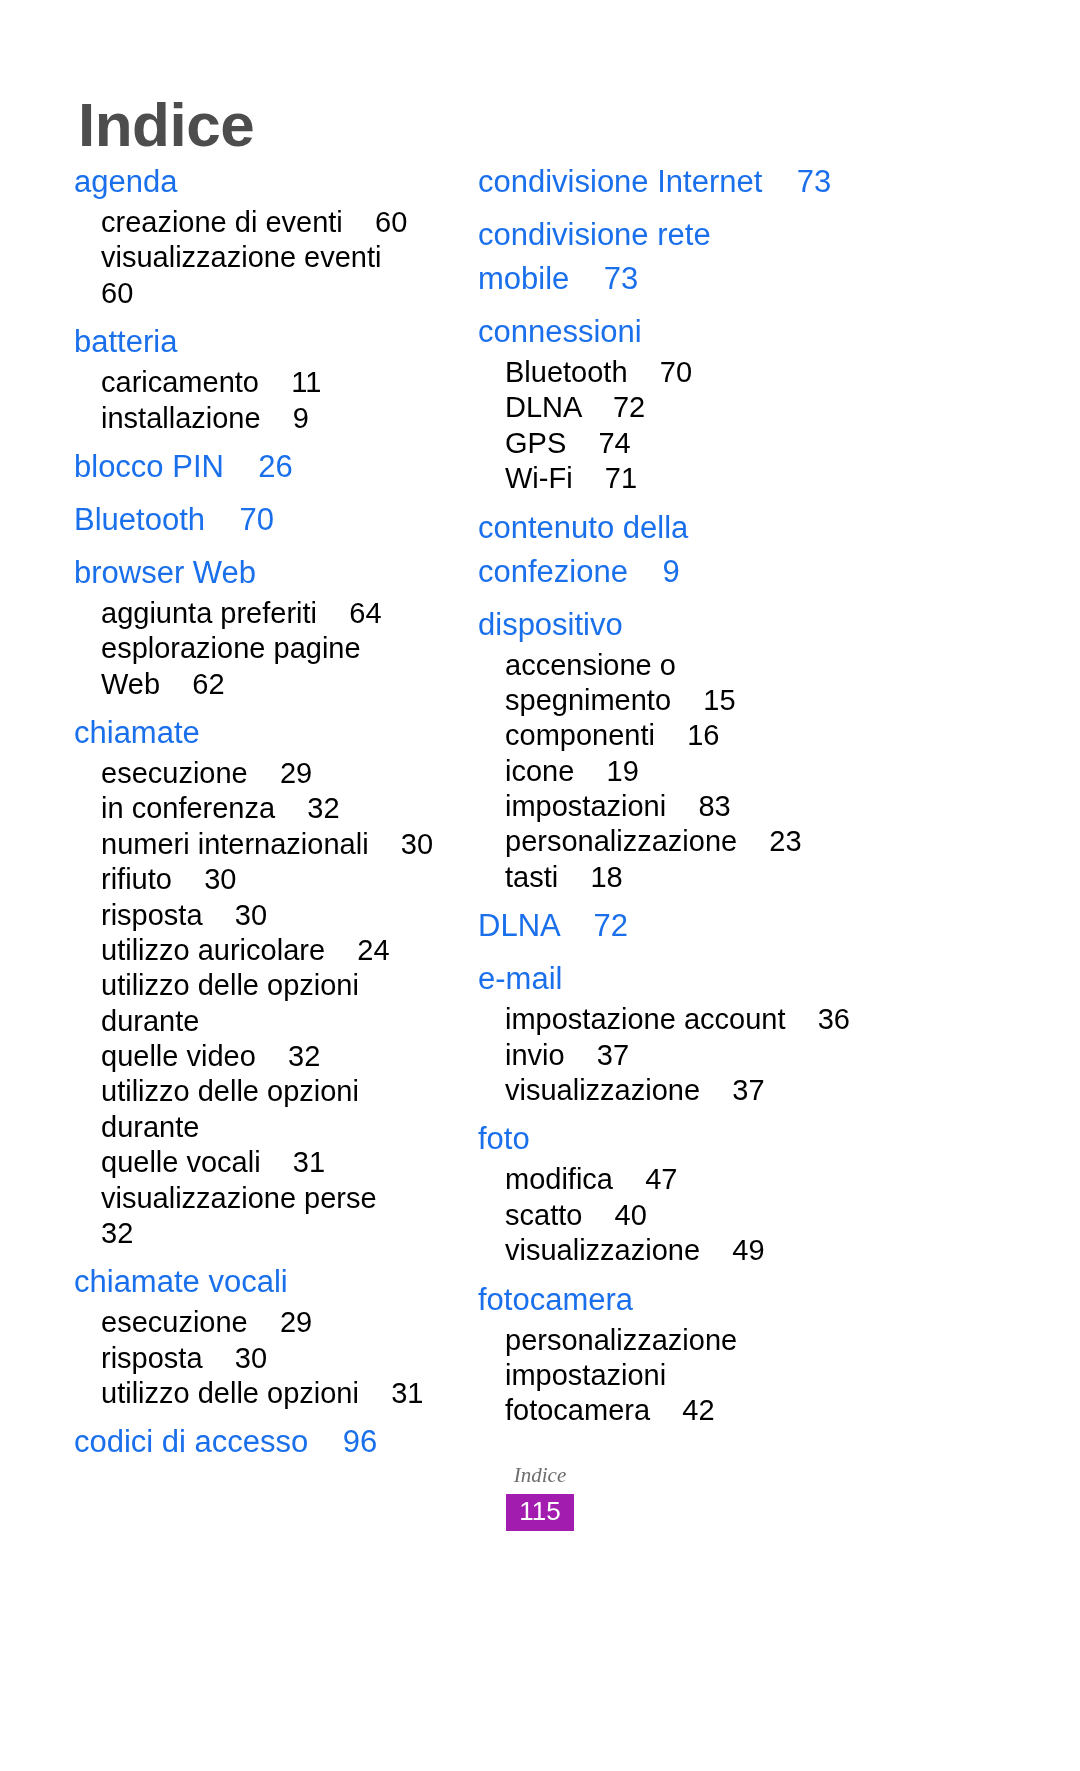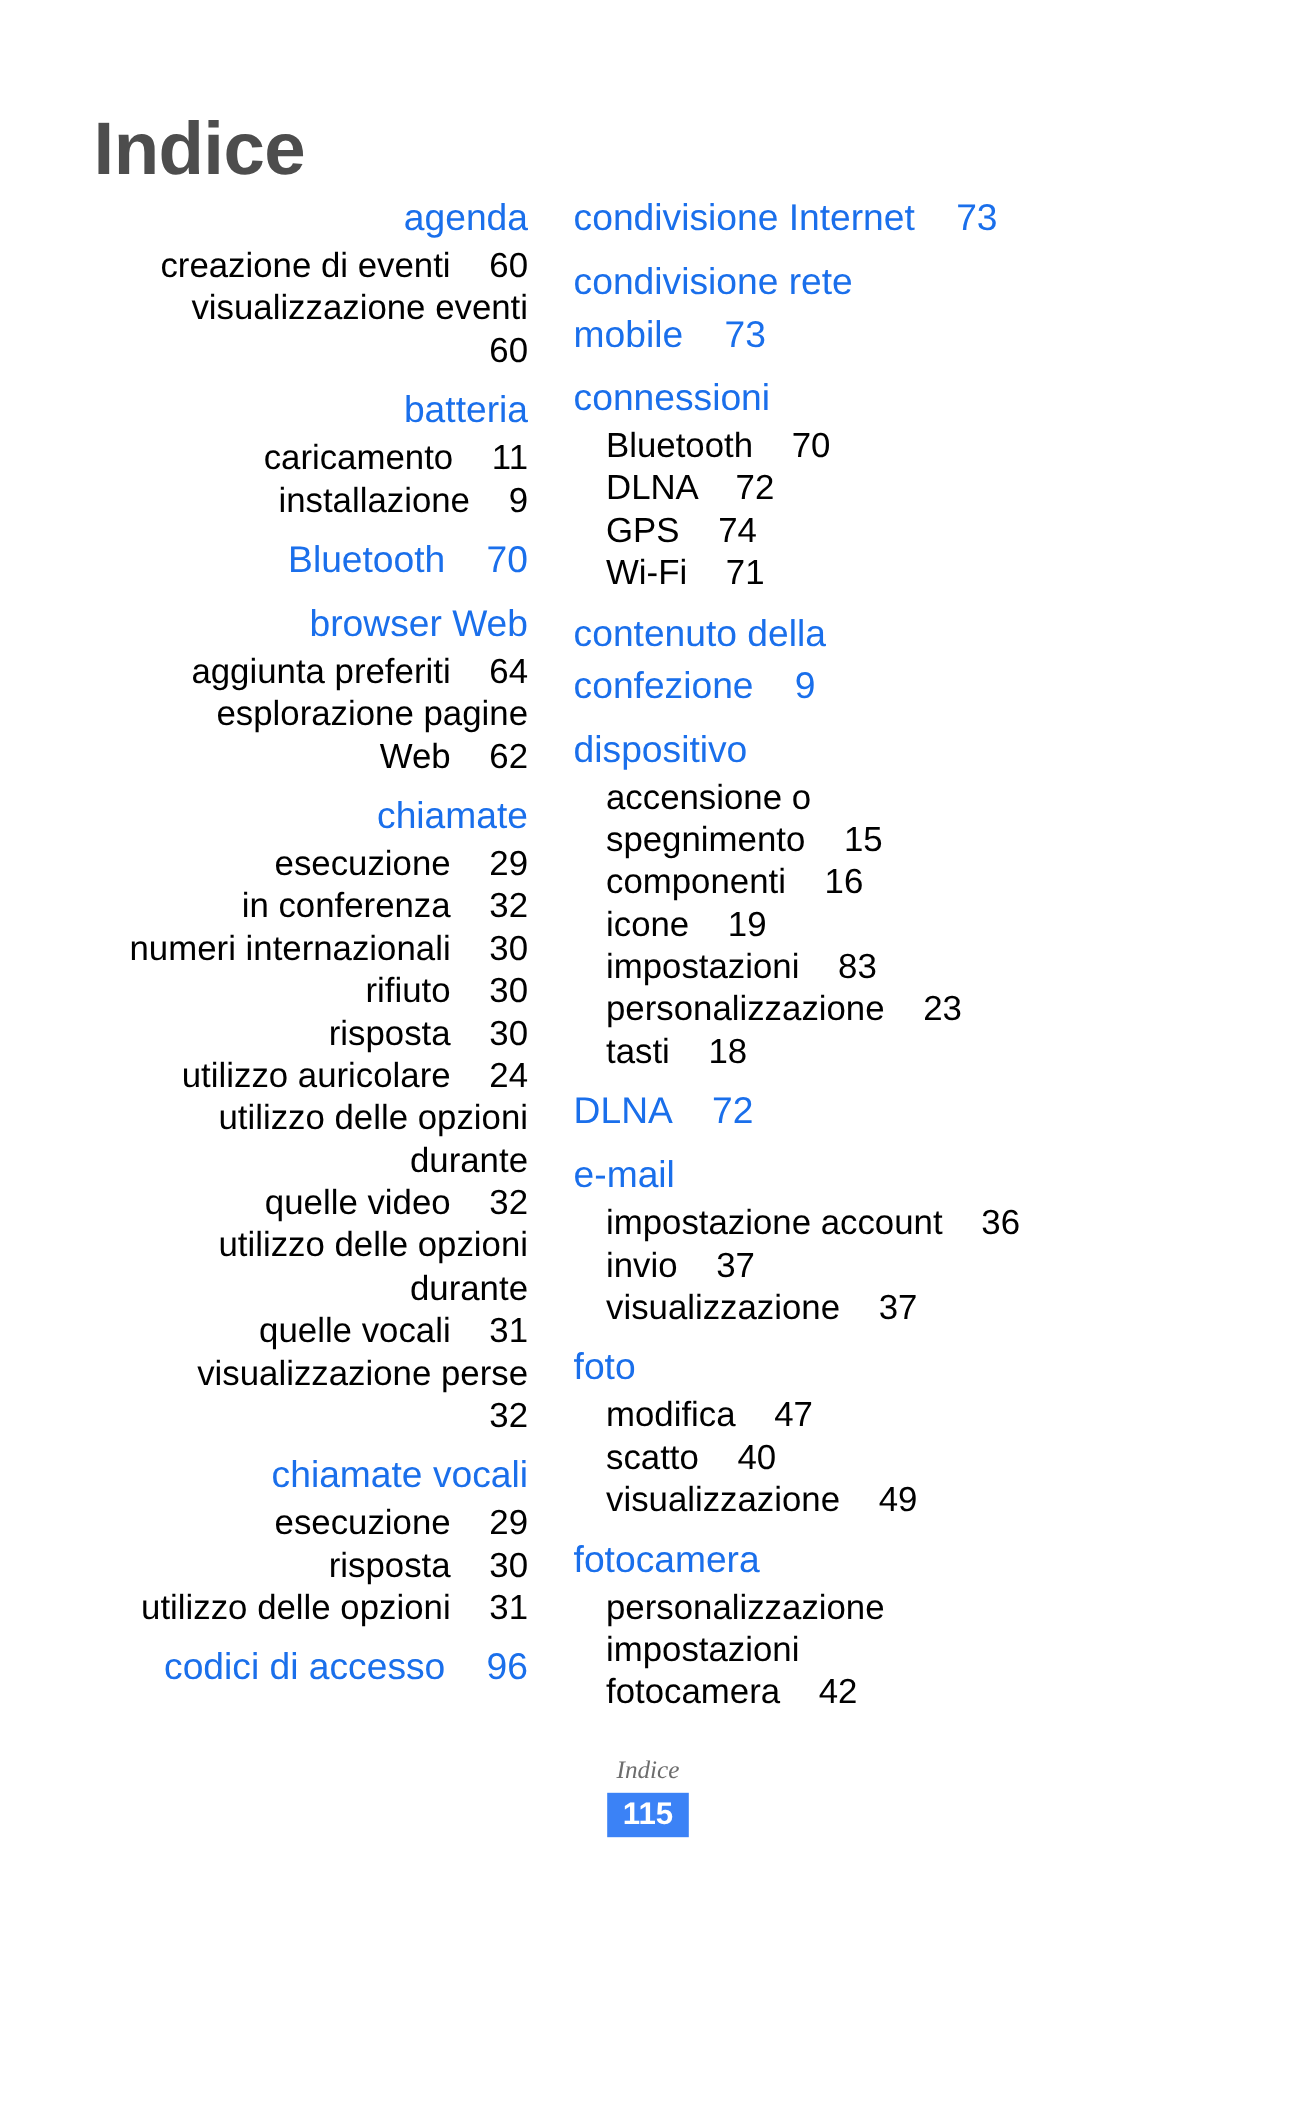--- a/index.html
+++ b/index.html
@@ -46,21 +46,20 @@
   }
 
   .col {
     box-sizing: border-box;
   }
 
   .col-left {
     width: 450px;
     padding-left: 74px;
     padding-right: 10px;
-    text-align: right;
   }
 
   .col-right {
     width: 520px;
     padding-left: 28px;
     padding-right: 10px;
   }
 
   .entry {
     margin: 0;
@@ -103,24 +102,24 @@
     font-size: 21px;
     font-style: italic;
     color: #6d6d6d;
     line-height: 1.1;
     font-family: "Liberation Serif", serif;
   }
 
   .page-badge {
     display: inline-block;
     margin-top: 7px;
-    background: #3b82f6;
+    background: #a21caf;
     color: #ffffff;
     font-size: 26px;
-    font-weight: bold;
+    font-weight: normal;
     padding: 4px 13px 6px 13px;
     line-height: 1.05;
     letter-spacing: 0px;
   }
 </style>
 </head>
 <body>
 
 <div class="page">
 
@@ -134,20 +133,23 @@
             <div class="sub">creazione di eventi    60</div>
             <div class="sub">visualizzazione eventi    60</div>
           </div>
         </div>
         <div class="entry">
           <div class="head">batteria</div>
           <div class="subs">
             <div class="sub">caricamento    11</div>
             <div class="sub">installazione    9</div>
           </div>
+        </div>
+        <div class="entry">
+          <div class="head">blocco PIN    26</div>
         </div>
         <div class="entry">
           <div class="head">Bluetooth    70</div>
         </div>
         <div class="entry">
           <div class="head">browser Web</div>
           <div class="subs">
             <div class="sub">aggiunta preferiti    64</div>
             <div class="sub">esplorazione pagine
 Web    62</div>

